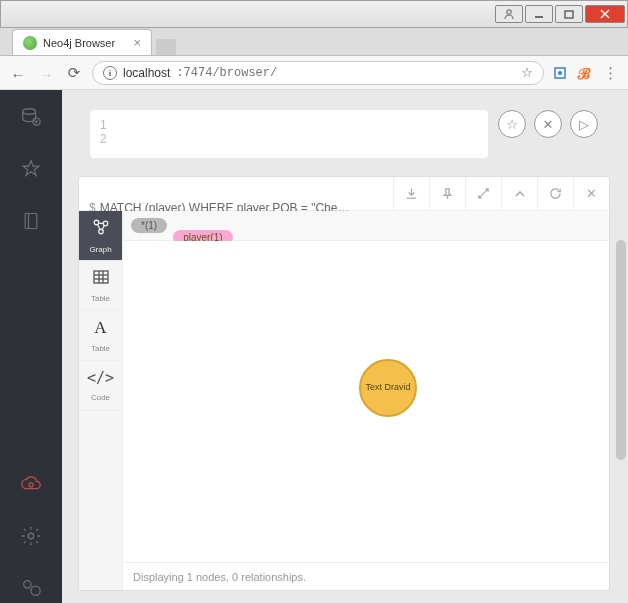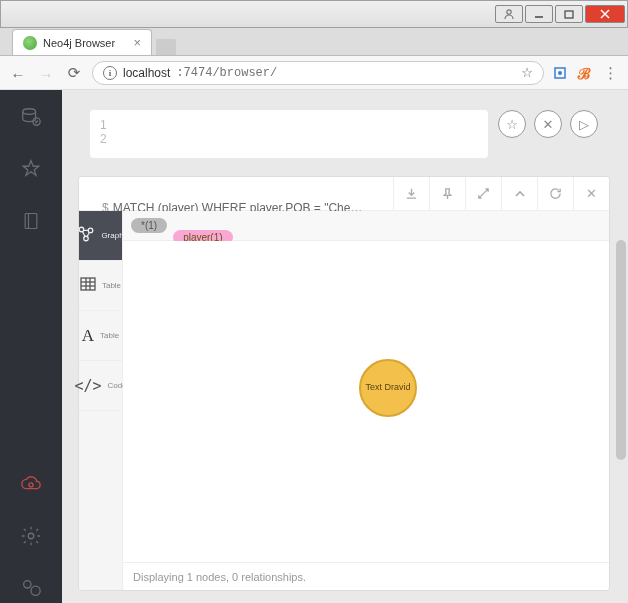--- a/index.html
+++ b/index.html
@@ -46,28 +46,28 @@
 
 .editor { background: #e9e9ea; border-radius: 4px; padding: 8px 12px; display: flex; align-items: flex-start; gap: 10px; margin-right: 18px; }
 .editor-body { flex: 1; background: #fff; border-radius: 4px; padding: 8px 10px; min-height: 48px; font-family: 'Courier New', monospace; font-size: 12px; color: #bbb; }
 .editor-body .ln { display: block; }
 .editor-actions { display: flex; gap: 8px; align-items: center; }
 .round-btn { width: 28px; height: 28px; border: 1.5px solid #999; border-radius: 50%; background: #fff; display: flex; align-items: center; justify-content: center; color: #888; cursor: pointer; font-size: 13px; }
 
 
 .result { background: #fff; border: 1px solid #ddd; border-radius: 3px; margin-right: 18px; flex: 1; display: flex; flex-direction: column; }
 .result-header { height: 34px; display: flex; align-items: center; border-bottom: 1px solid #eee; font-family: 'Courier New', monospace; font-size: 12px; color: #666; }
-.query-text { padding: 0 23px; flex: 1; white-space: nowrap; overflow: hidden; text-overflow: ellipsis; margin-top: 29px; }
+.query-text { padding: 0 10px; flex: 1; white-space: nowrap; overflow: hidden; text-overflow: ellipsis; margin-top: 29px; }
 .query-dollar { color: #999; margin-right: 4px; }
 .header-tools { display: flex; height: 100%; }
 .tool-btn { width: 36px; height: 100%; border-left: 1px solid #eee; display: flex; align-items: center; justify-content: center; color: #aaa; font-size: 13px; cursor: pointer; }
 
 .result-body { display: flex; flex: 1; }
 .view-switch { width: 44px; background: #f5f5f5; border-right: 1px solid #eee; display: flex; flex-direction: column; }
-.view-opt { height: 50px; display: flex; flex-direction: row; align-items: center; justify-content: center; gap: 6px; font-size: 8px; color: #888; cursor: pointer; border-bottom: 1px solid #eee; }
+.view-opt { height: 50px; display: flex; flex-direction: column; align-items: center; justify-content: center; gap: 6px; font-size: 8px; color: #888; cursor: pointer; border-bottom: 1px solid #eee; }
 .view-opt.active { background: #4a4d55; color: #eee; }
 .view-opt .vicon { font-size: 15px; }
 .view-opt .vicon.serif { font-family: 'Times New Roman', serif; font-size: 17px; color: #333; }
 
 .canvas-wrap { flex: 1; display: flex; flex-direction: column; }
 .chips { height: 30px; padding: 4px 8px; display: flex; align-items: center; gap: 6px; background: #f8f8f8; border-bottom: 1px solid #eee; }
 .chip { padding: 2px 10px; border-radius: 10px; font-size: 10px; font-weight: 500; }
 .chip-star { background: #b8b8b8; color: #555; }
 .chip-player { background: #f9a8d4; color: #6a5310; margin-top: 24px; }
 

